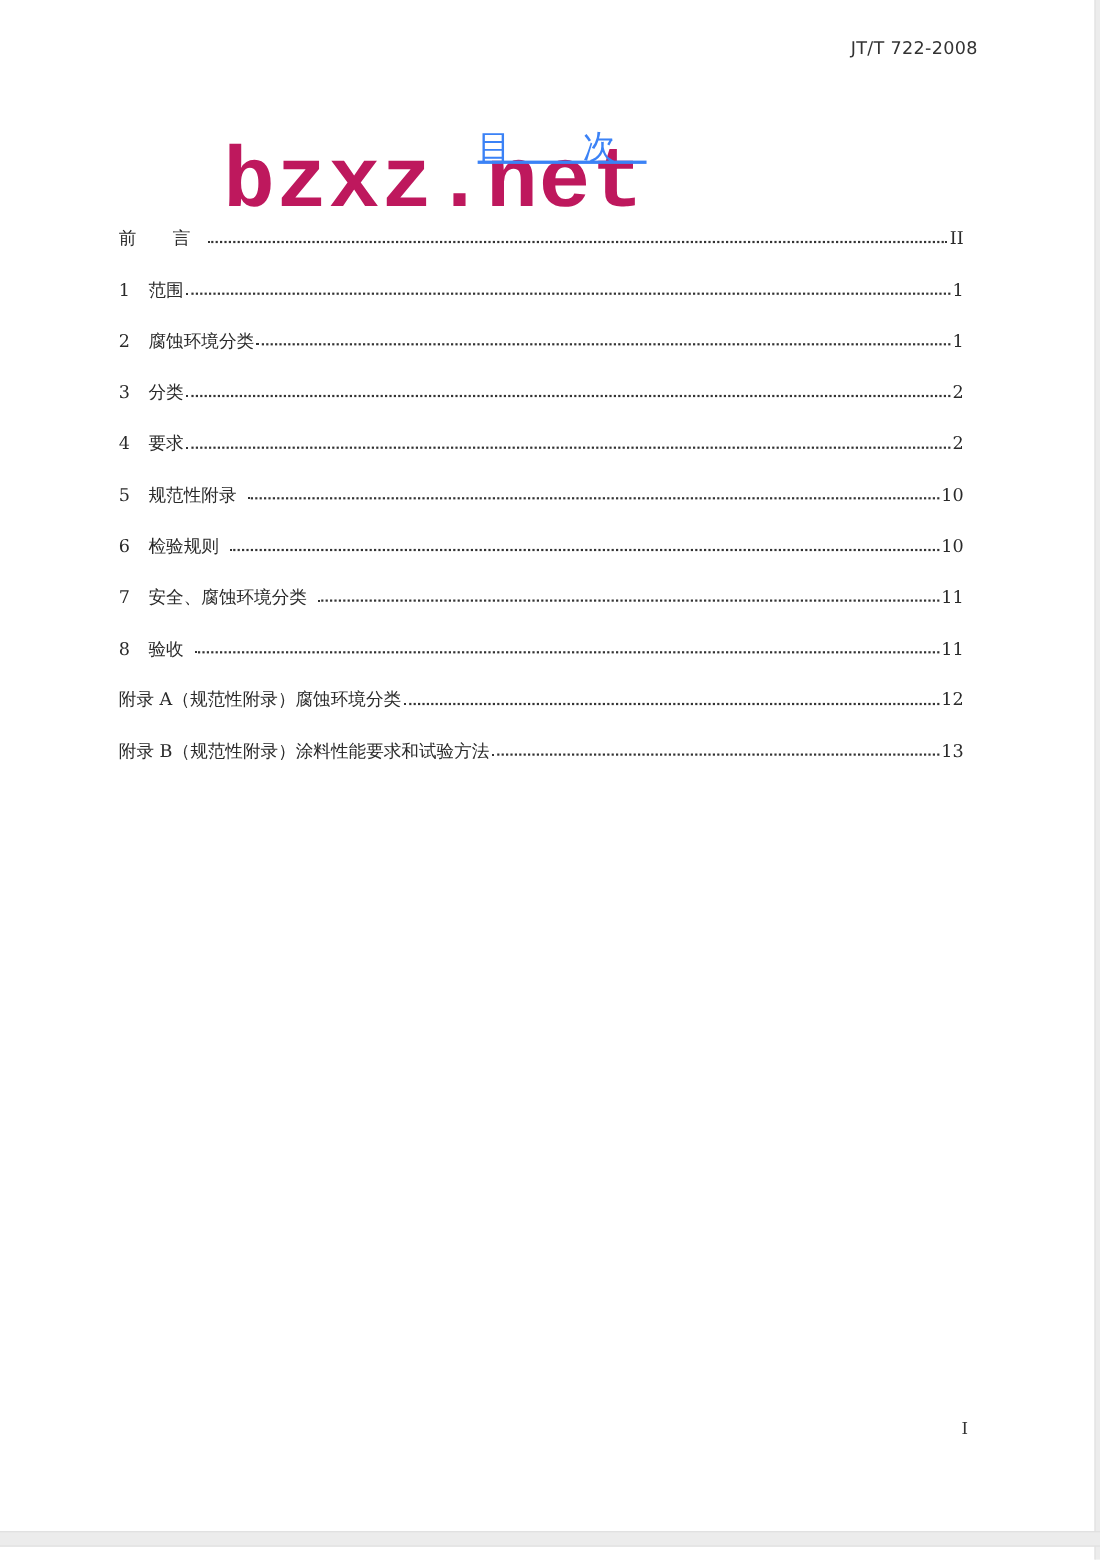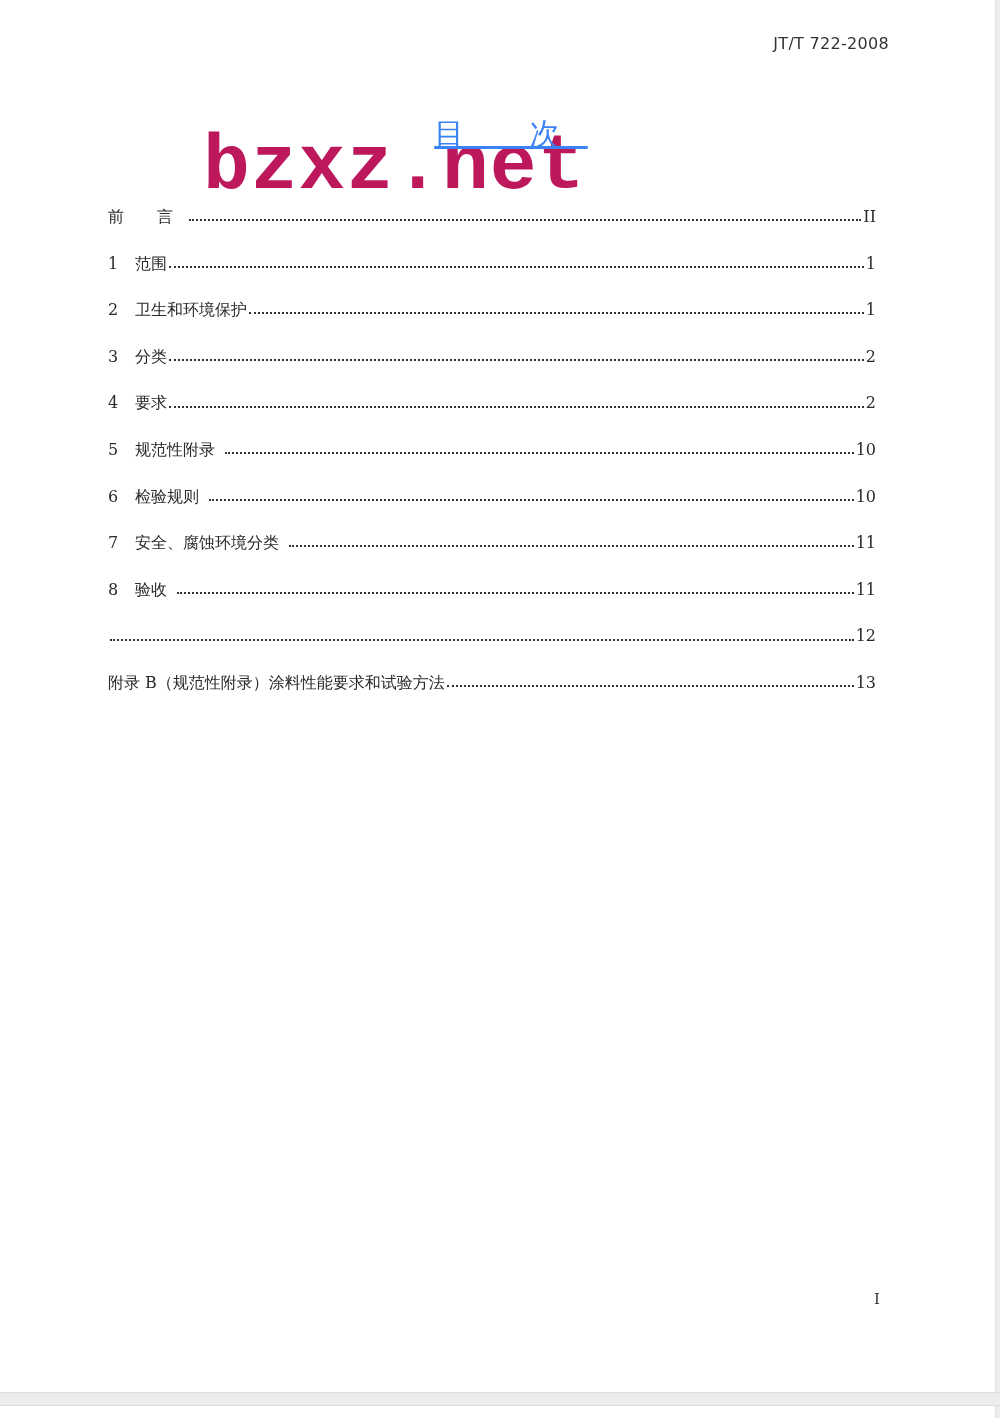--- a/index.html
+++ b/index.html
@@ -75,21 +75,21 @@
       <span class="toc-page">II</span>
     </div>
     <div class="toc-row">
       <span class="toc-num">1</span>
       <span class="toc-label">范围</span>
       <span class="toc-leader"></span>
       <span class="toc-page">1</span>
     </div>
     <div class="toc-row">
       <span class="toc-num">2</span>
-      <span class="toc-label">卫生和环境保护</span>
+      <span class="toc-label">腐蚀环境分类</span>
       <span class="toc-leader"></span>
       <span class="toc-page">1</span>
     </div>
     <div class="toc-row">
       <span class="toc-num">3</span>
       <span class="toc-label">分类</span>
       <span class="toc-leader"></span>
       <span class="toc-page">2</span>
     </div>
     <div class="toc-row">
@@ -116,20 +116,21 @@
       <span class="toc-leader gap"></span>
       <span class="toc-page">11</span>
     </div>
     <div class="toc-row">
       <span class="toc-num">8</span>
       <span class="toc-label">验收</span>
       <span class="toc-leader gap"></span>
       <span class="toc-page">11</span>
     </div>
     <div class="toc-row">
+      <span class="toc-label">附录 A（规范性附录）腐蚀环境分类</span>
       <span class="toc-leader"></span>
       <span class="toc-page">12</span>
     </div>
     <div class="toc-row">
       <span class="toc-label">附录 B（规范性附录）涂料性能要求和试验方法</span>
       <span class="toc-leader"></span>
       <span class="toc-page">13</span>
     </div>
   </div>
 

